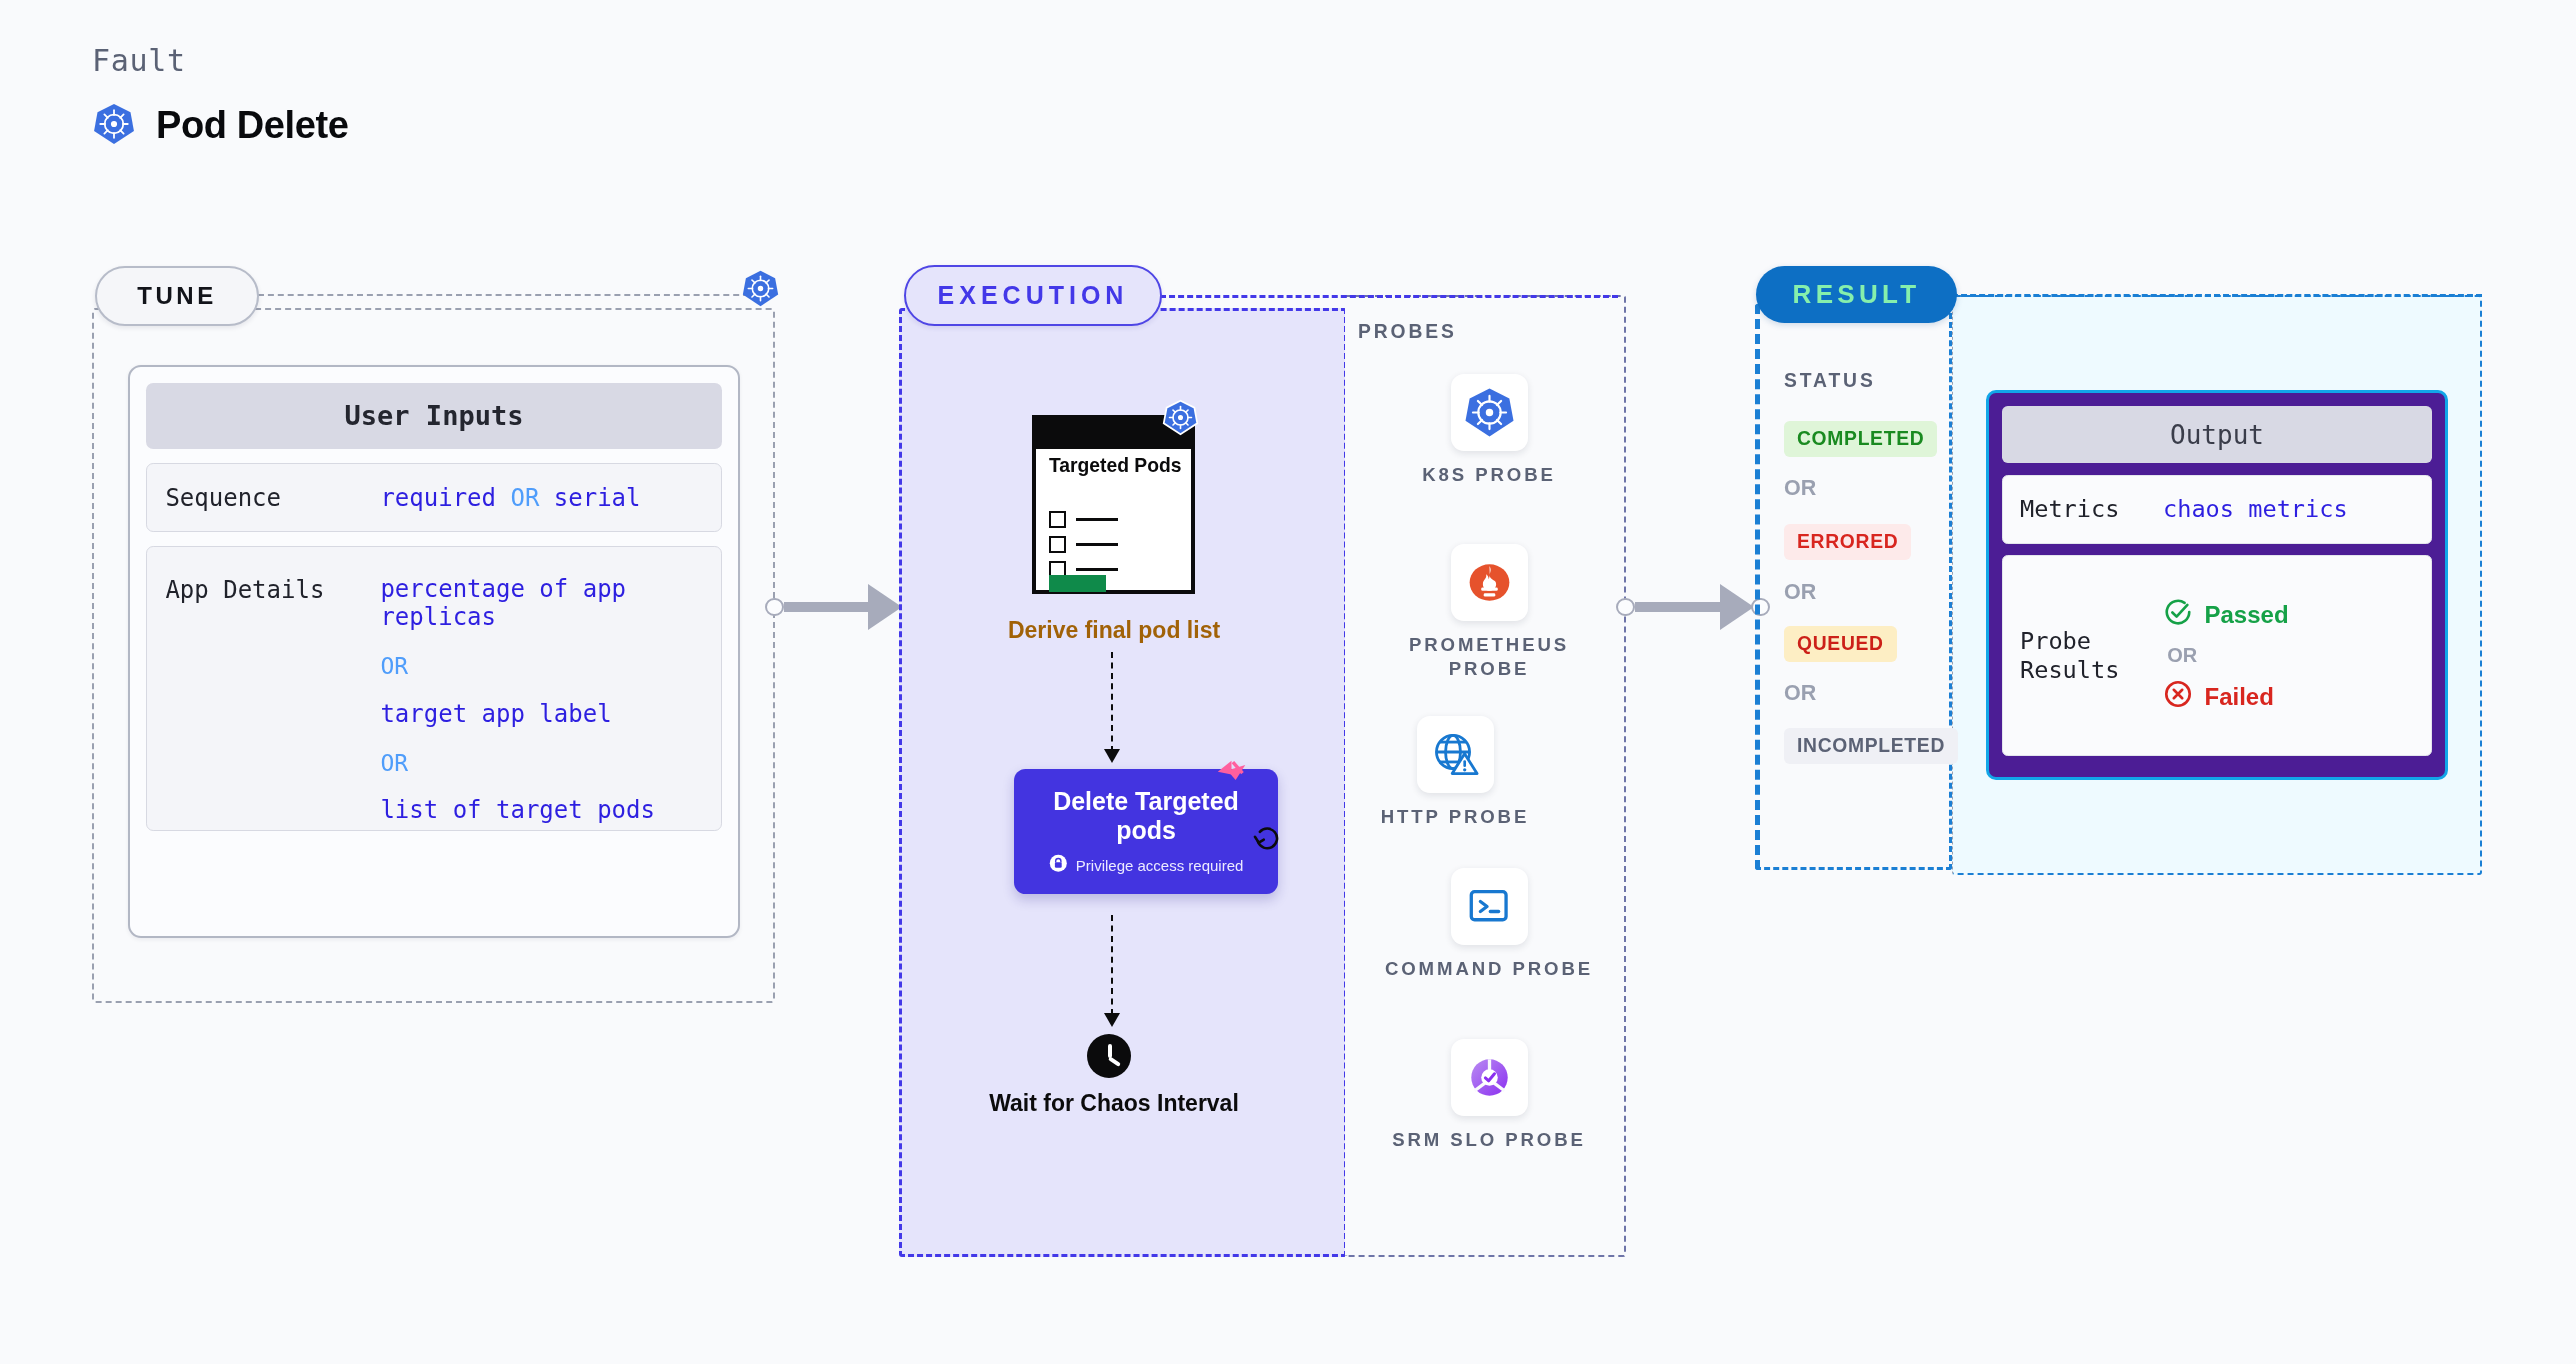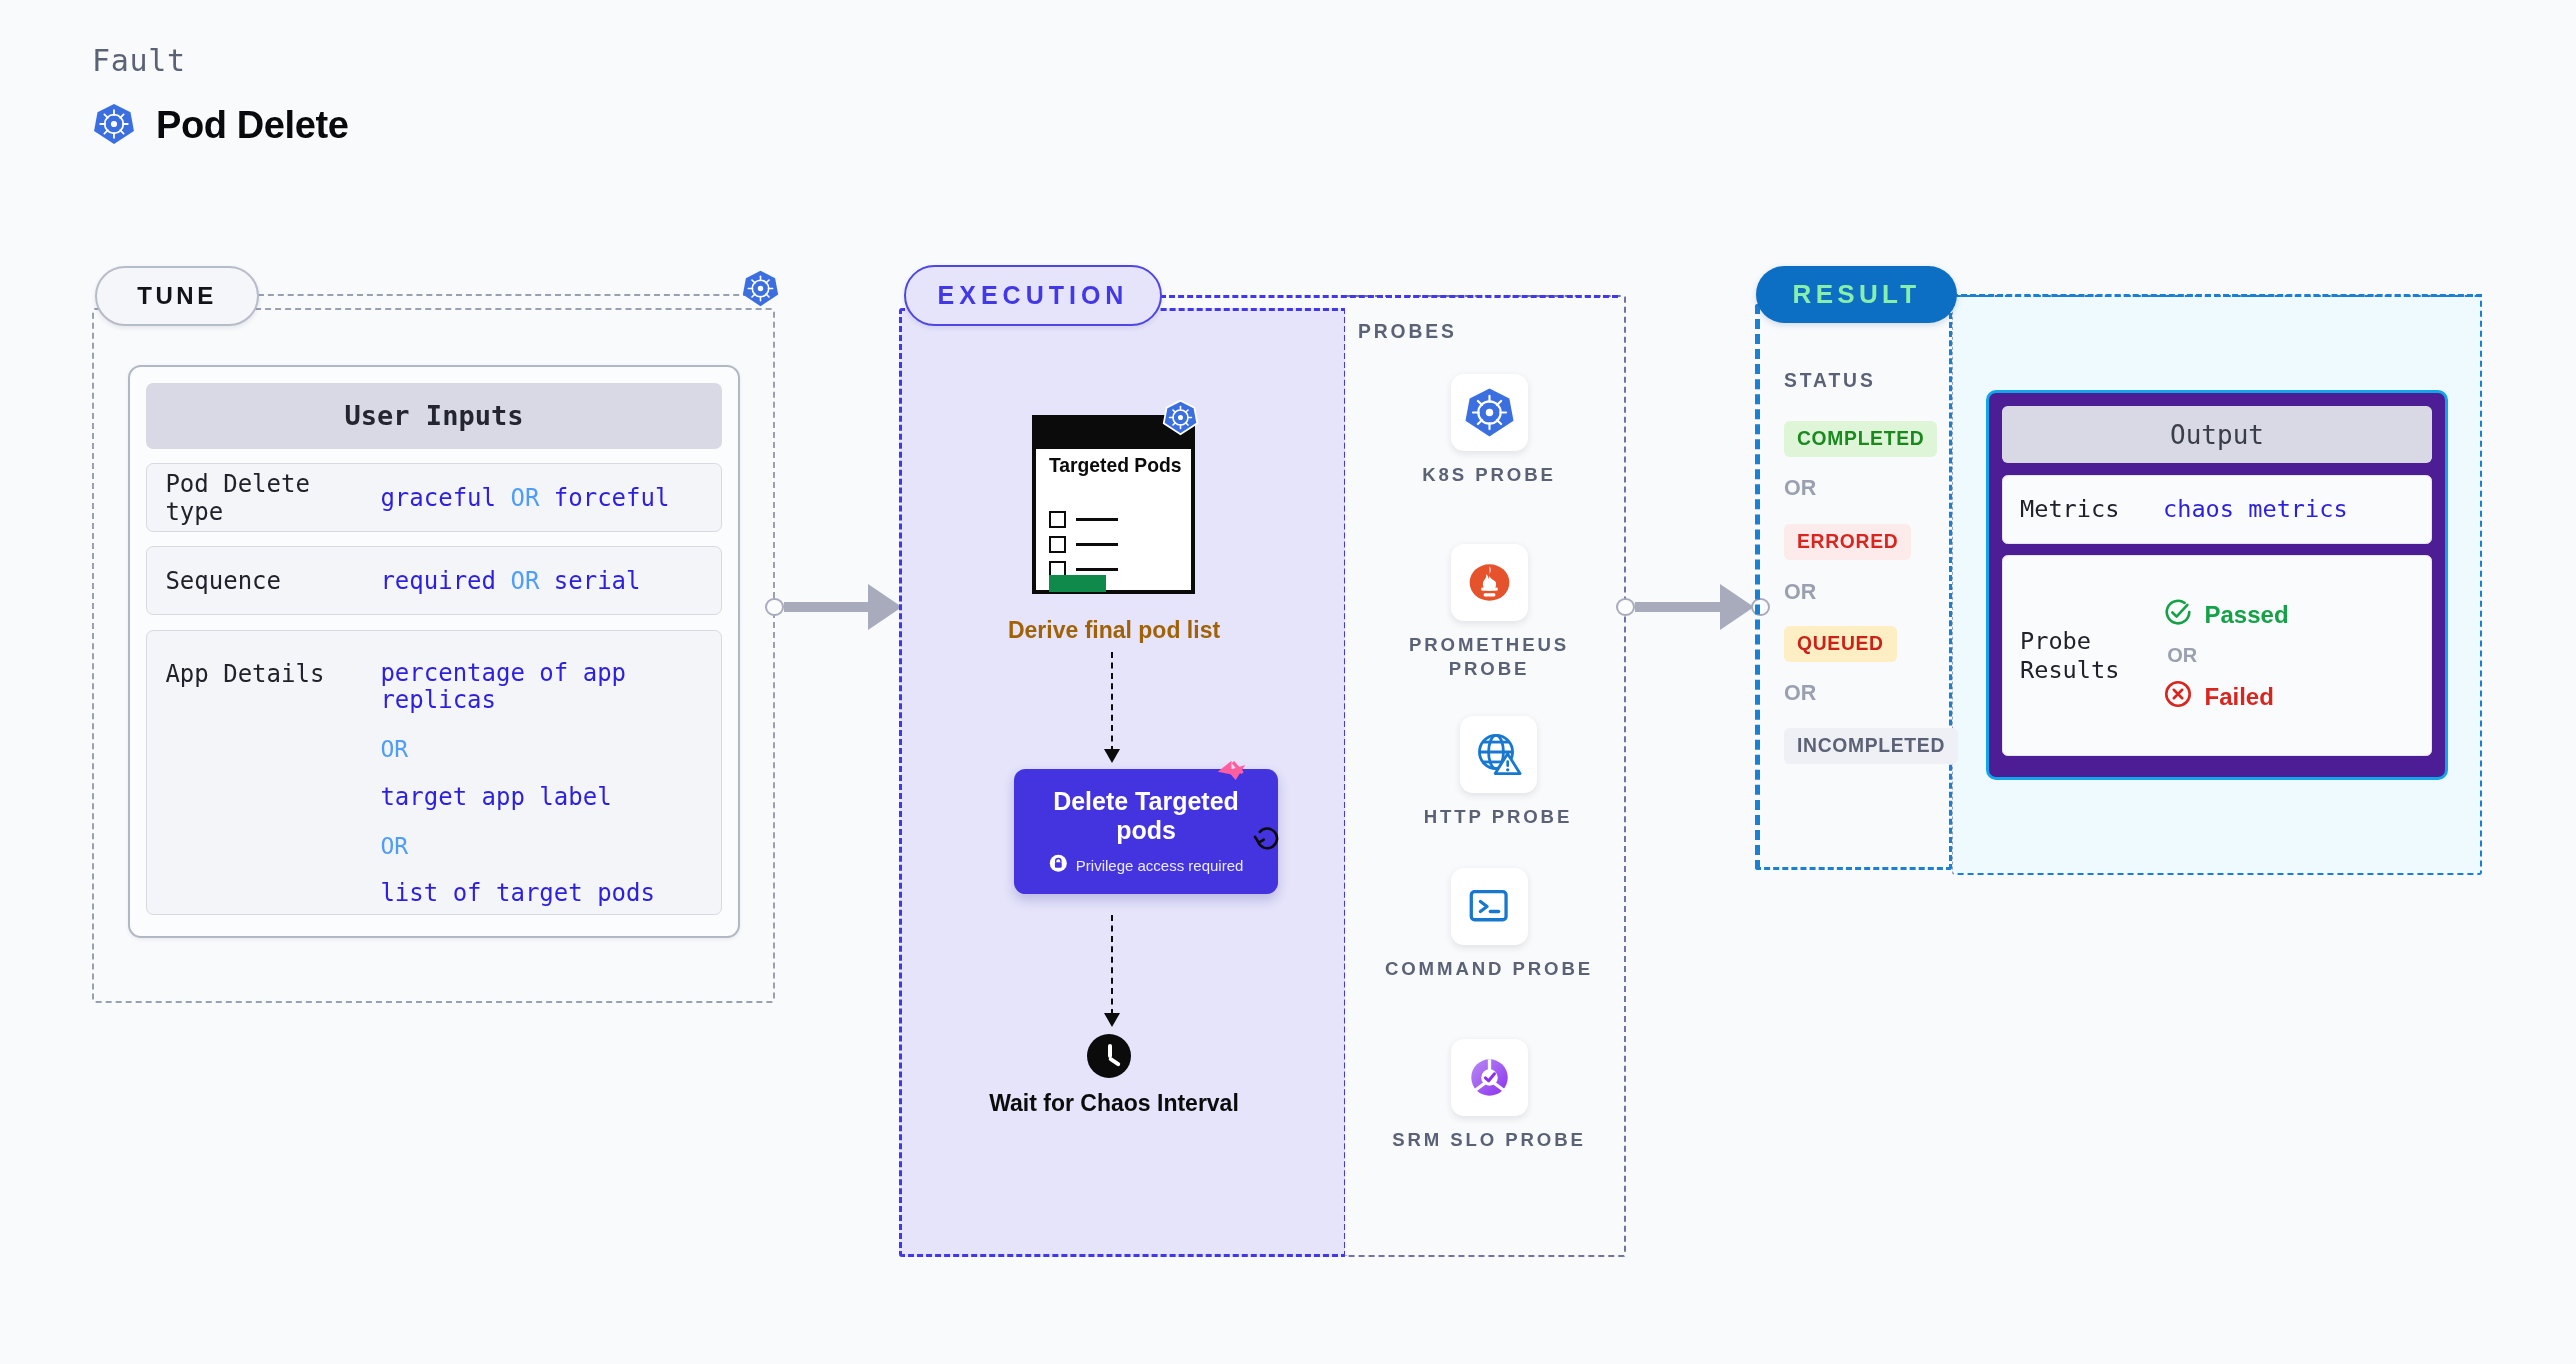--- a/index.html
+++ b/index.html
@@ -188,28 +188,20 @@
         <line x1="41" y1="41" x2="46" y2="46"></line>
       <line x1="46" y1="18" x2="41" y2="23"></line>
         <line x1="23" y1="41" x2="18" y2="46"></line>
     </g>
   </svg>
 </div>
 
 <div id="user-inputs-card">
   <div class="ui-head mono">User Inputs</div>
 
-  <div class="ui-row r1">
-    <span class="ui-key mono">Pod Delete type</span>
-    <span class="ui-val mono">
-      <span>graceful</span>
-      <span class="or-inline">OR</span>
-      <span>forceful</span>
-    </span>
-  </div>
 
   <div class="ui-row r2">
     <span class="ui-key mono">Sequence</span>
     <span class="ui-val mono">
       <span>required</span>
       <span class="or-inline">OR</span>
       <span>serial</span>
     </span>
   </div>
 
@@ -344,21 +336,21 @@
     <svg width="53" height="53" viewBox="0 0 64 64">
       <ellipse cx="32" cy="32" rx="24" ry="22" fill="#e6522c"></ellipse>
       <path d="M32 12c4 7-2 9 1 14 2.6 4 7 3 7 8 0 5-4.5 8-8 8s-8-3-8-8c0-6 5-6 4-12 3 2 3 6 3 6 2-4 1-11 1-16z" fill="#fff"></path>
       <rect x="22" y="38" width="20" height="4" rx="1.6" fill="#fff"></rect>
       <rect x="25" y="45" width="14" height="4" rx="1.6" fill="#fff"></rect>
     </svg>
   </div>
   <div class="probe-label">PROMETHEUS PROBE</div>
 </div>
 
-<div class="probe" style="left:1380px;top:716px;">
+<div class="probe" style="left:1337px;top:716px;">
   <div class="probe-icon">
     <svg width="53" height="53" viewBox="0 0 64 64">
       <g stroke="#1878d0" stroke-width="3.4" fill="none">
         <circle cx="29" cy="29" r="20"></circle>
         <ellipse cx="29" cy="29" rx="9" ry="20"></ellipse>
         <line x1="9" y1="29" x2="49" y2="29"></line>
         <line x1="13" y1="17" x2="45" y2="17"></line>
         <line x1="13" y1="41" x2="45" y2="41"></line>
       </g>
       <path d="M43 31 L58 55 L28 55 Z" fill="#fff" stroke="#1878d0" stroke-width="3.4" stroke-linejoin="round"></path>

